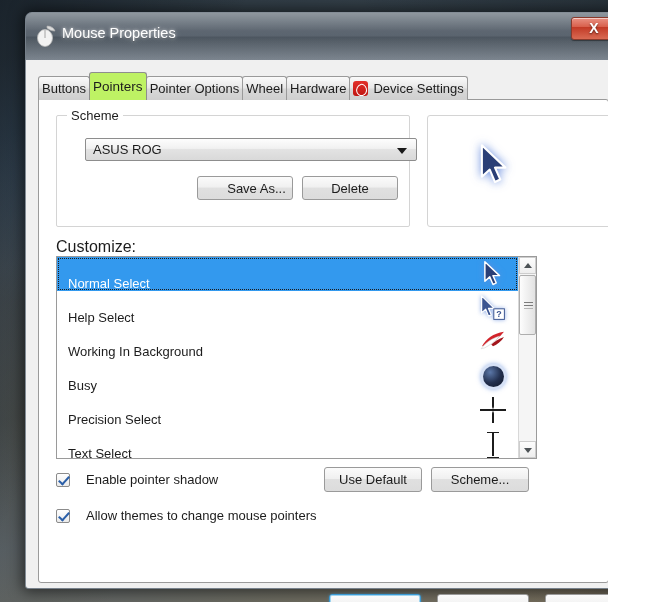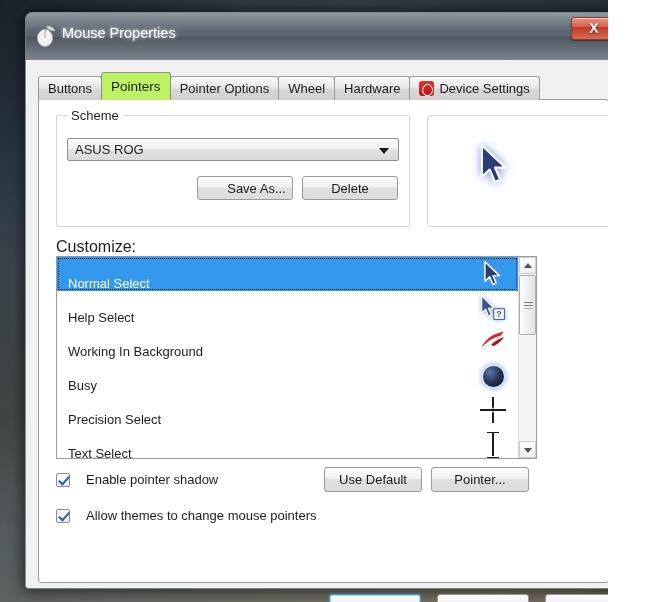--- a/index.html
+++ b/index.html
@@ -95,21 +95,21 @@
   #tabstrip {
     position: absolute;
     left: 12px; top: 14px;
     height: 26px;
     display: flex;
     align-items: flex-end;
     z-index: 5;
   }
   .tab {
     height: 24px;
-    padding: 0 9px;
+    padding: 0 3px;
     display: flex; align-items: center; gap: 5px;
     font-size: 13px;
     color: #1c1c1c;
     border: 1px solid #9a9a9a;
     border-bottom: none;
     border-radius: 3px 3px 0 0;
     background: linear-gradient(180deg, #fafafa 0%, #e6e6e6 48%, #d8d8d8 52%, #cfcfcf 100%);
     margin-right: -1px;
     cursor: pointer;
     white-space: nowrap;
@@ -160,21 +160,21 @@
   #scheme-legend {
     position: absolute;
     left: 10px; top: -8px;
     padding: 0 4px;
     background: #ffffff;
     font-size: 13px;
     color: #1c1c1c;
   }
   #scheme-combo {
     position: absolute;
-    left: 10px; top: 22px;
+    left: 28px; top: 22px;
     width: 332px; height: 23px;
     border: 1px solid #8d8d8d;
     border-radius: 2px;
     background: linear-gradient(180deg, #fdfdfd 0%, #f1f1f1 45%, #e3e3e3 48%, #d9d9d9 100%);
     cursor: pointer;
   }
   #scheme-combo-text {
     position: absolute; left: 7px; top: 3px;
     font-size: 13px; color: #1c1c1c;
   }
@@ -515,21 +515,21 @@
         </div>
         <div class="cbrow" id="cb-themes">
           <span class="cbox checked"></span>
           <span>Allow themes to change mouse pointers</span>
         </div>
 
         <div class="gbtn" id="use-default-btn">
           <span>Use Default</span>
         </div>
         <div class="gbtn" id="browse-btn">
-          <span>Pointer...</span>
+          <span>Scheme...</span>
         </div>
 
       </div>
 
       <div class="fbtn" id="ok-btn">
         <span>OK</span>
       </div>
       <div class="fbtn" id="cancel-btn">
         <span>Cancel</span>
       </div>

